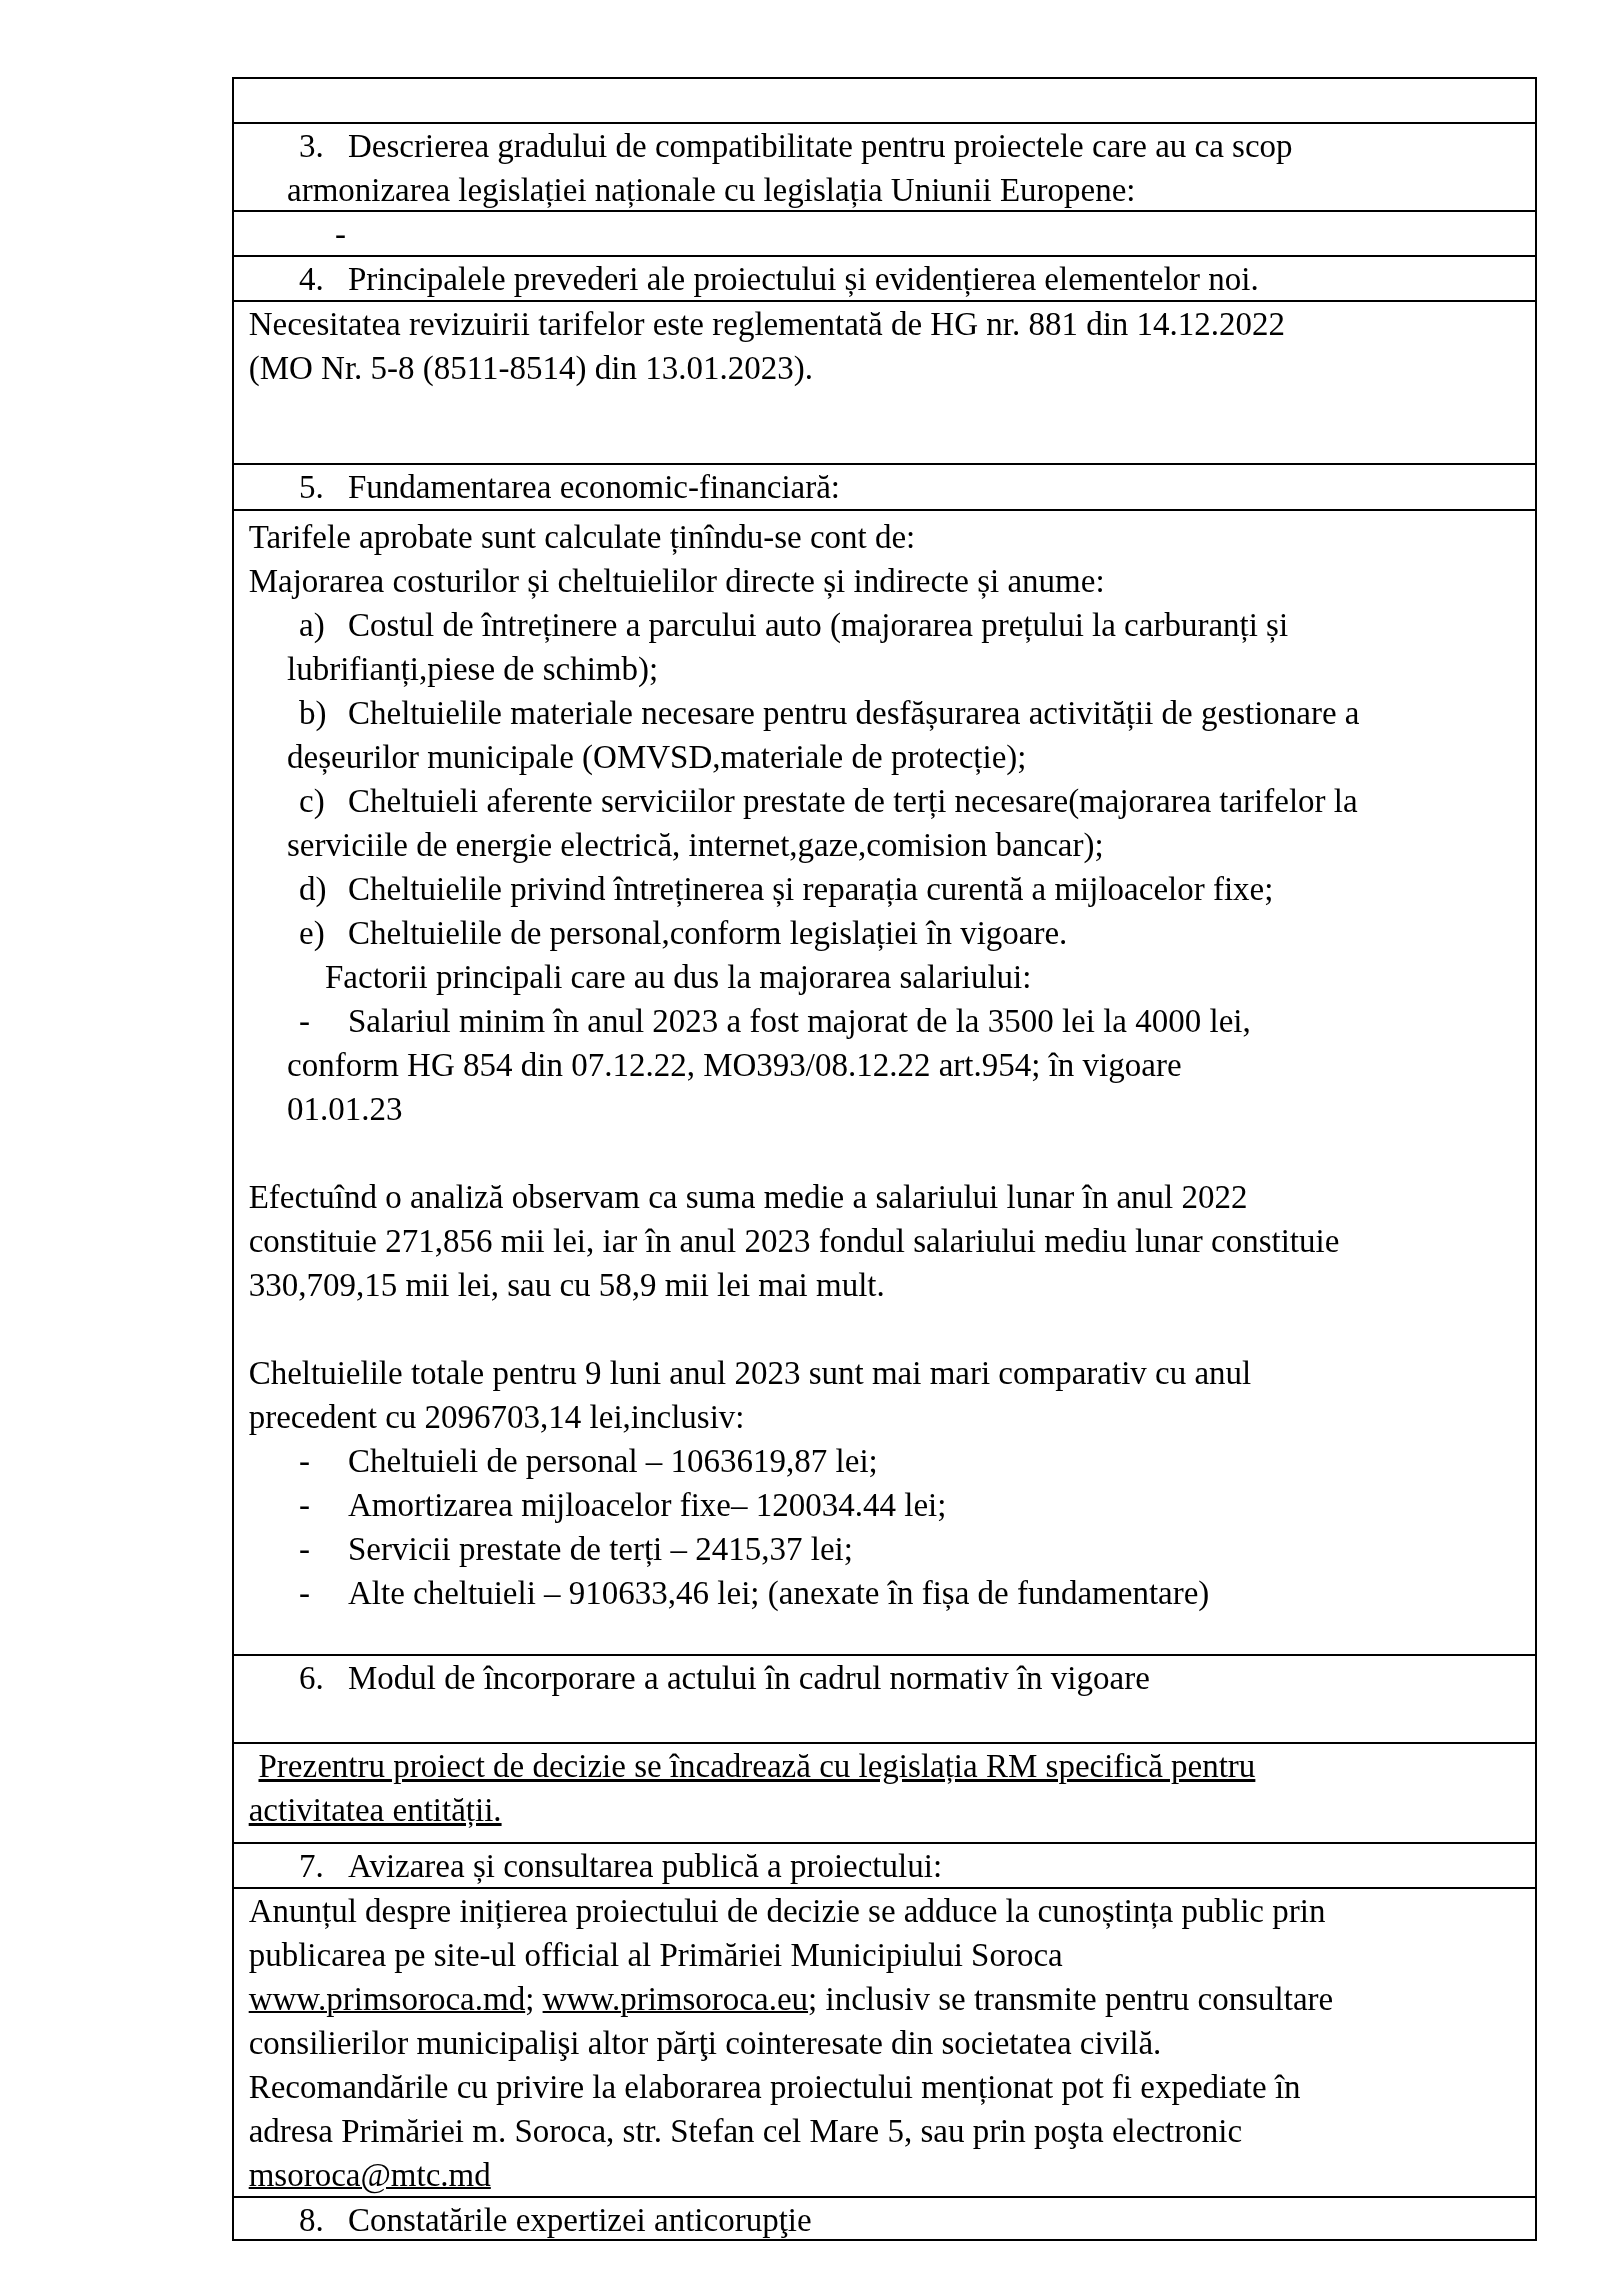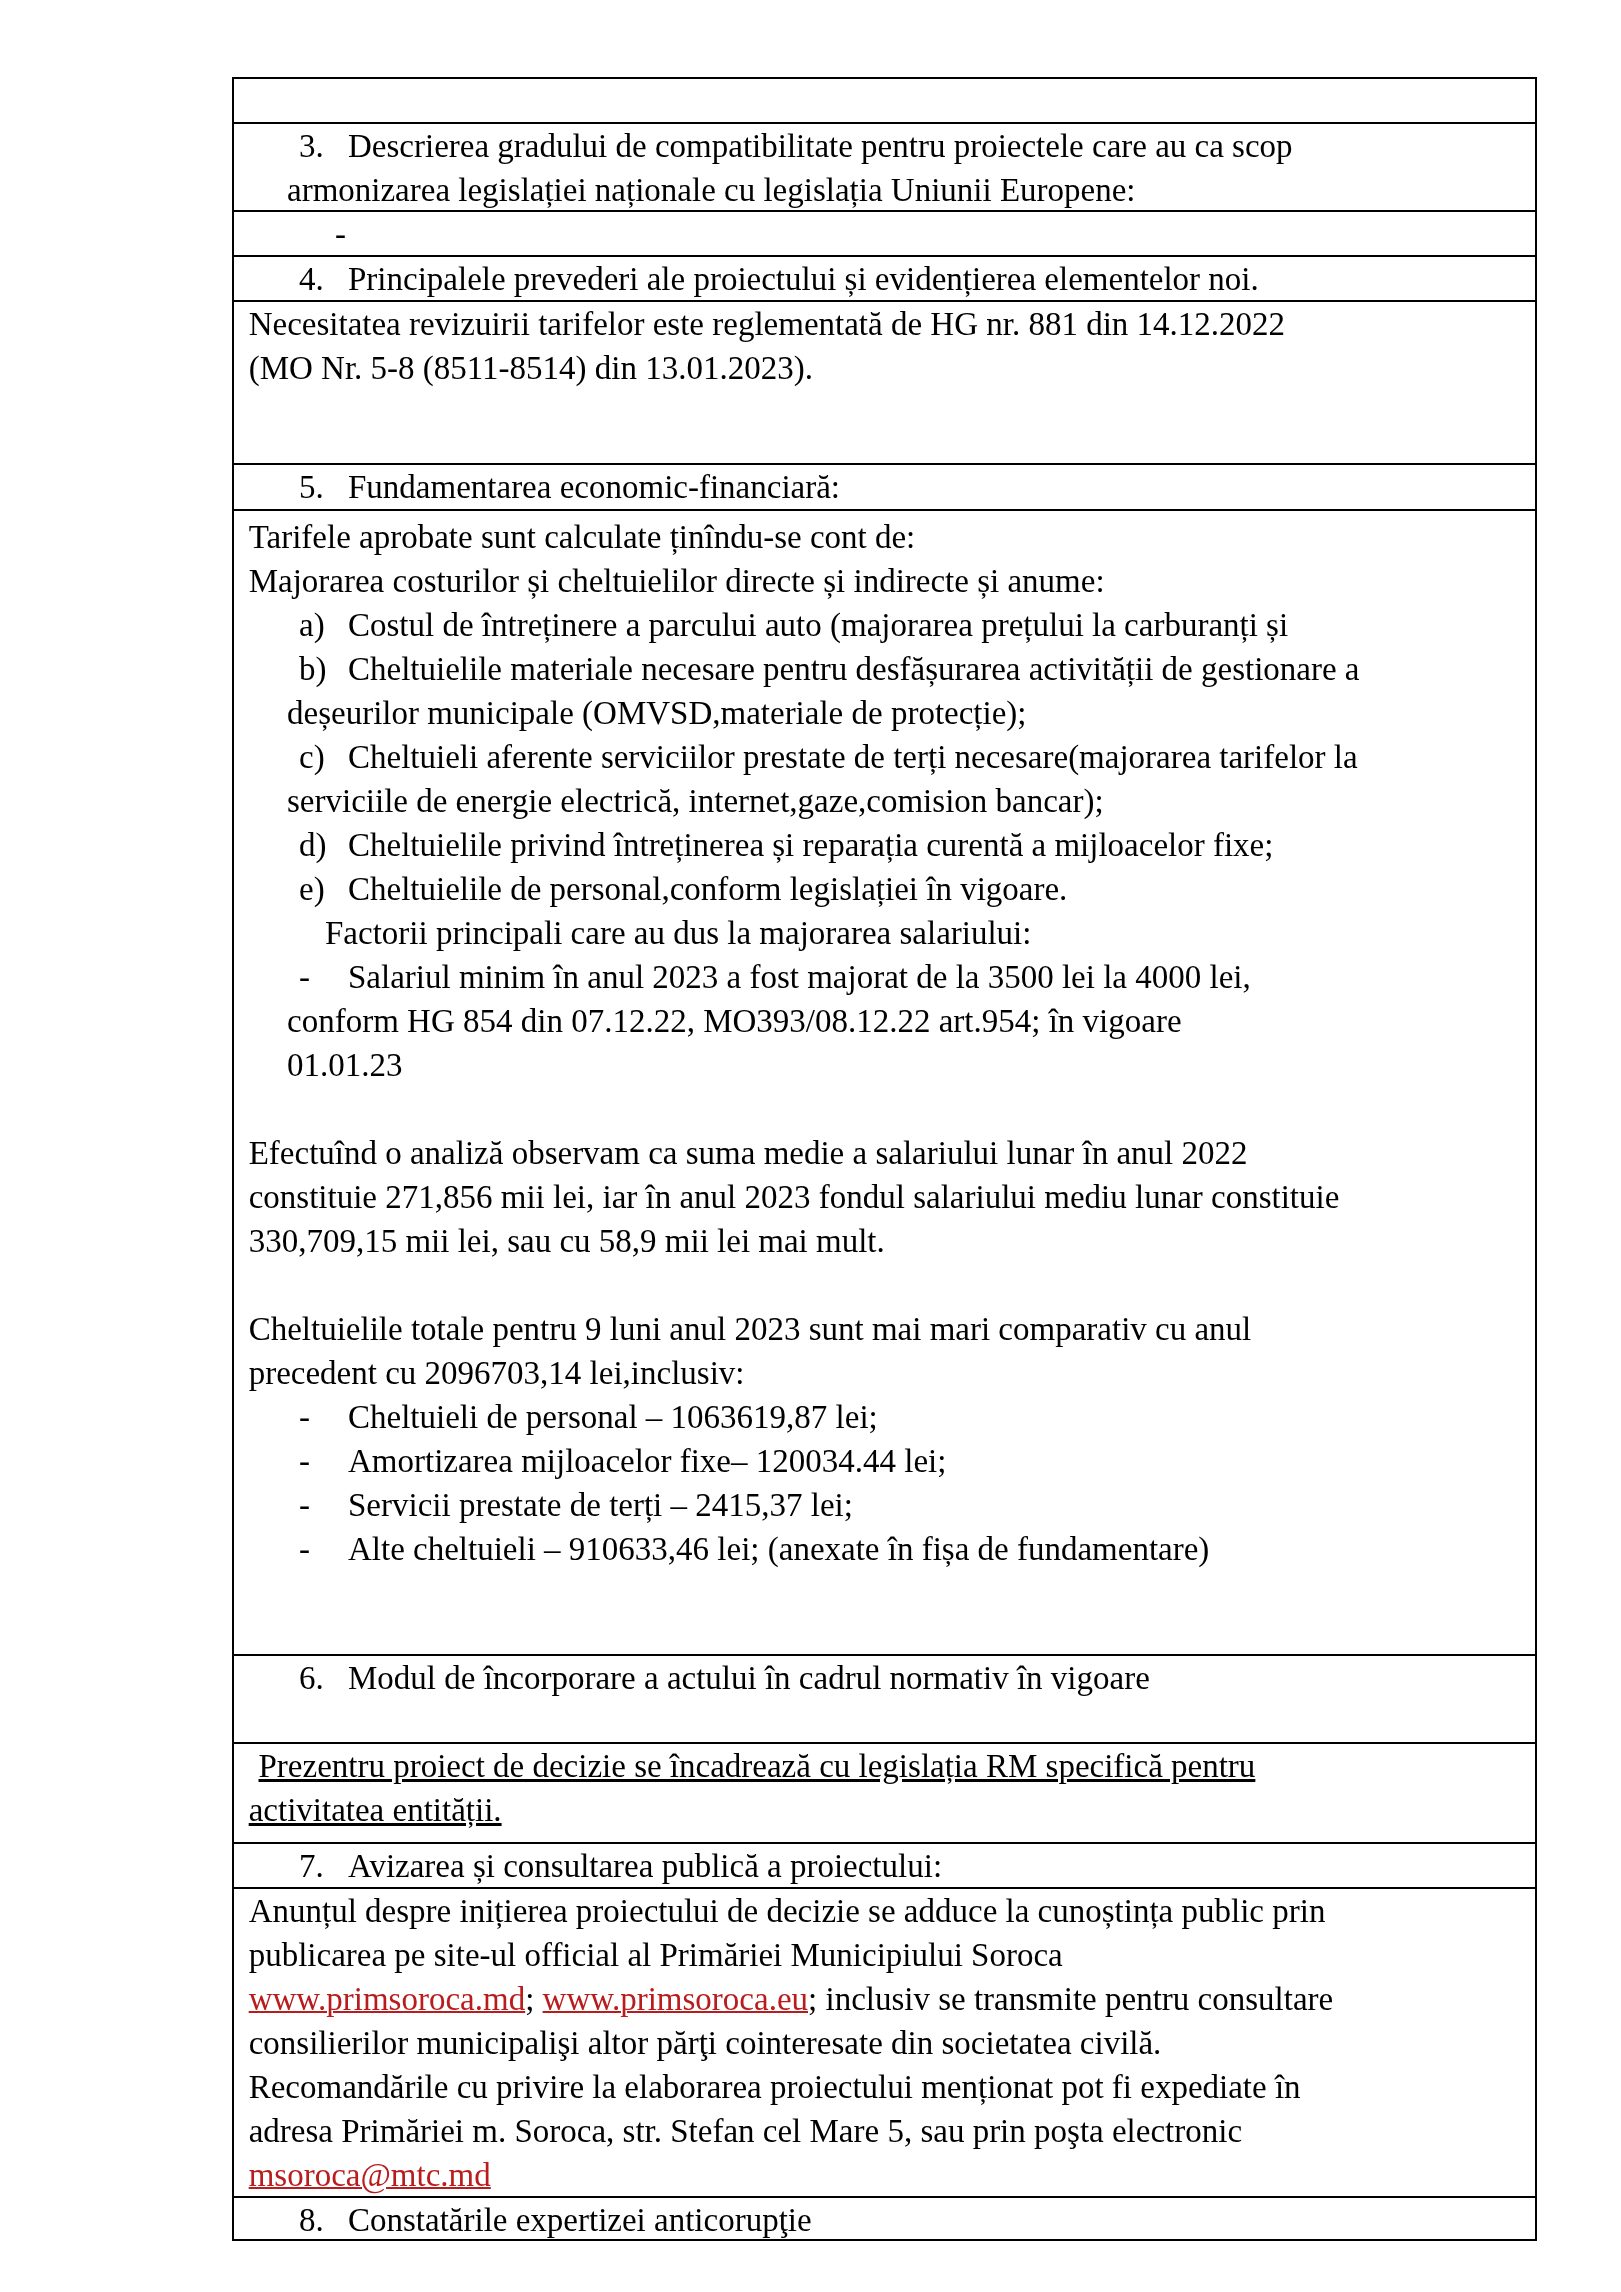--- a/index.html
+++ b/index.html
@@ -13,21 +13,21 @@
   .line { font-size: 33px; line-height: 44px; height: 44px; white-space: nowrap; }
   .txt { padding-left: 14.7px; }
   .hdr { padding-left: 65px; position: relative; }
   .hdr .num { position: absolute; left: 65px; }
   .hdr .htext { padding-left: 49px; }
   .lst { position: relative; }
   .lst .mark { position: absolute; left: 65px; }
   .lst .ltext { padding-left: 114px; }
   .cont { padding-left: 53px; }
   .indent2 { padding-left: 91px; }
-  a.link { color: #b91c1c; text-decoration: underline; text-decoration-thickness: 2px; }
+  a.link { color: #000000; text-decoration: underline; text-decoration-thickness: 2px; }
   .blank { height: 44px; }
 </style>
 </head>
 <body>
 
 <div class="page">
   <div class="tbl">
 
     <div class="row" style="height:43px;"></div>
 
@@ -63,20 +63,21 @@
     </div>
 
     <div class="row" style="height:1145px; padding-top:3.9px;">
       <div class="line txt">Tarifele aprobate sunt calculate ținîndu-se cont de:</div>
       <div class="line txt">Majorarea costurilor și cheltuielilor directe și indirecte și anume:</div>
 
       <div class="line lst">
         <span class="mark">a)</span>
         <span class="ltext">Costul de întreținere a parcului auto (majorarea prețului la carburanți și</span>
       </div>
+      <div class="line cont">lubrifianți,piese de schimb);</div>
 
       <div class="line lst">
         <span class="mark">b)</span>
         <span class="ltext">Cheltuielile materiale necesare pentru desfășurarea activității de gestionare a</span>
       </div>
       <div class="line cont">deșeurilor municipale (OMVSD,materiale de protecție);</div>
 
       <div class="line lst">
         <span class="mark">c)</span>
         <span class="ltext">Cheltuieli aferente serviciilor prestate de terți necesare(majorarea tarifelor la</span>

